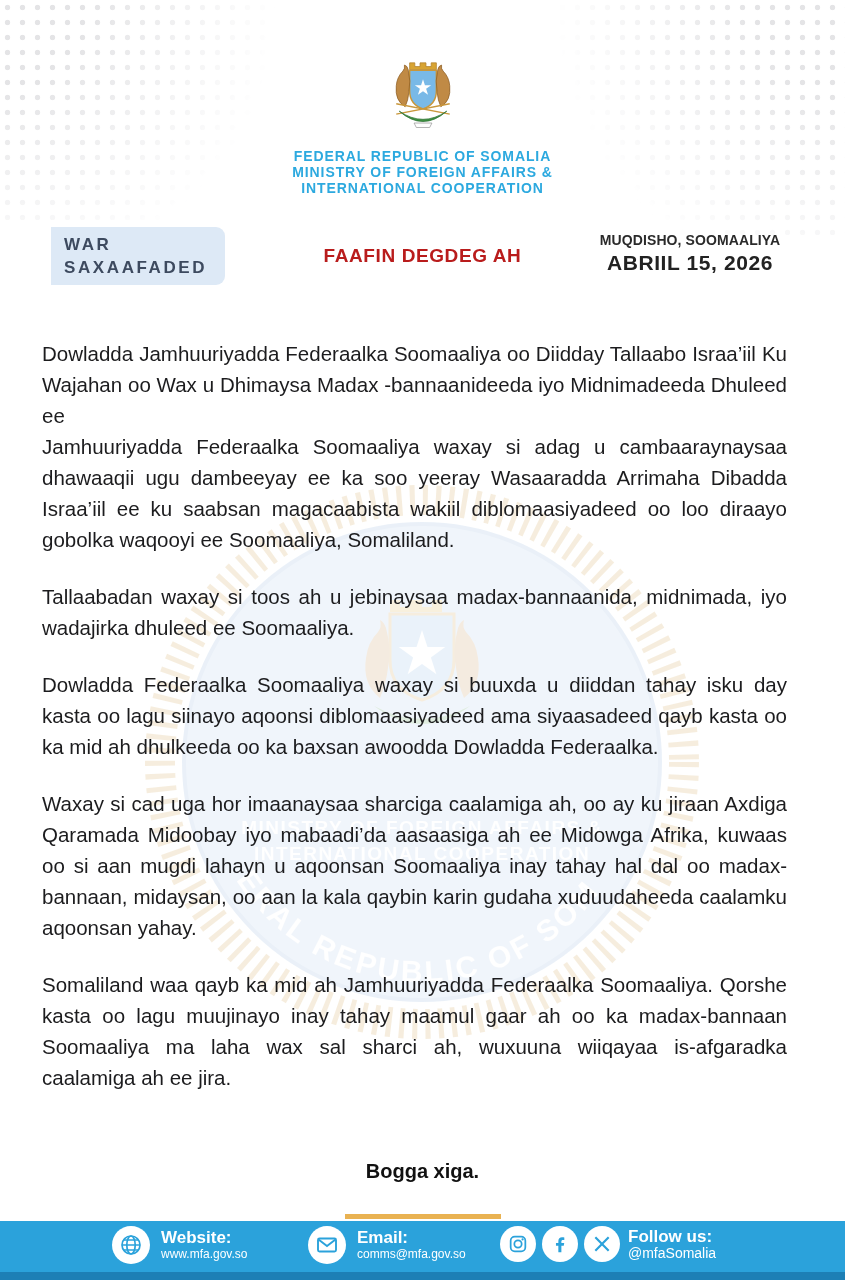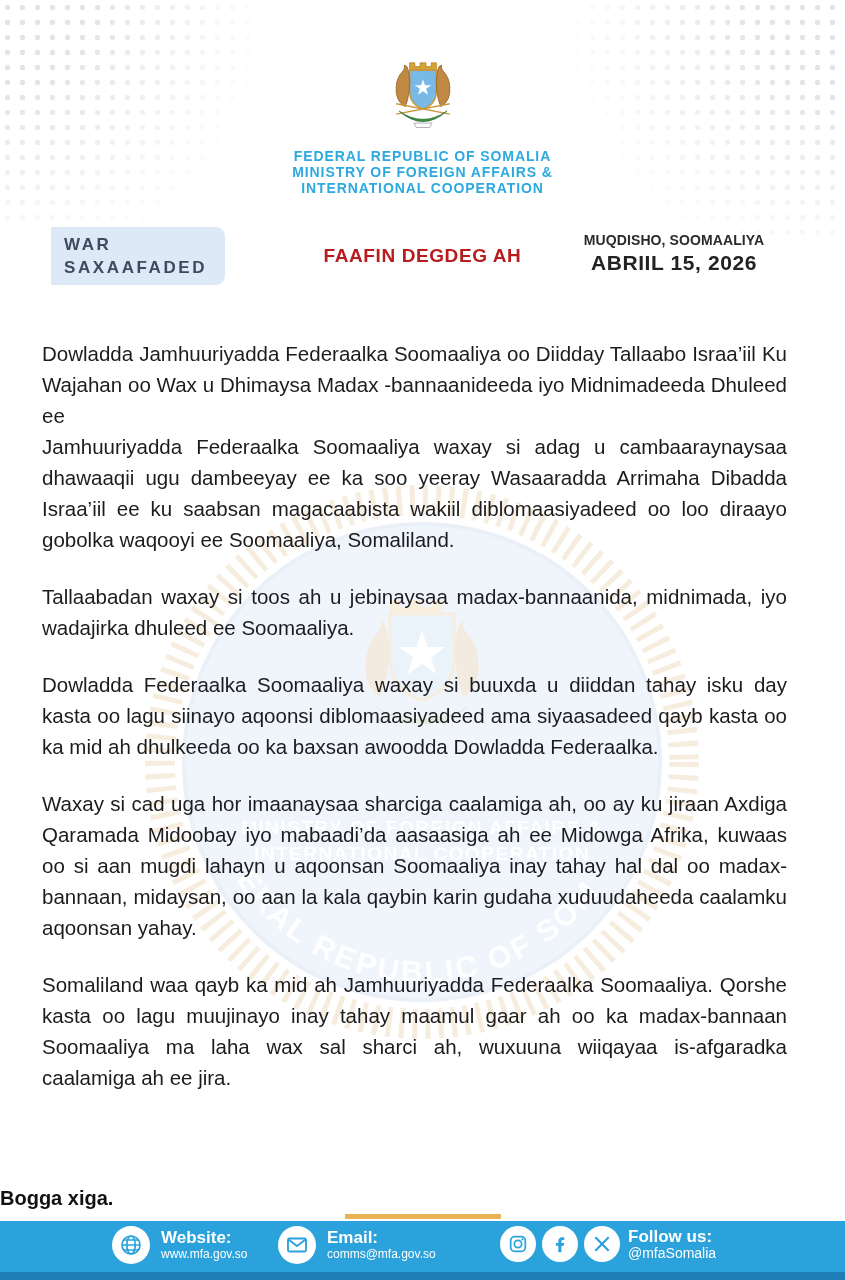--- a/index.html
+++ b/index.html
@@ -52,45 +52,45 @@
     background:var(--badge-bg);border-radius:0 9px 9px 0;padding:6px 18px 6px 13px;
   }
   .badge-box div{
     font-size:17px;font-weight:bold;letter-spacing:2.6px;
     color:var(--badge-text);line-height:23px;
   }
   .release-title{
     position:absolute;top:245px;left:0;right:0;text-align:center;
     font-size:19px;font-weight:bold;letter-spacing:.6px;color:#b91c1c;
   }
-  .dateline{position:absolute;top:232px;right:66px;text-align:center;color:#2a2a2a;width:210px;}
+  .dateline{position:absolute;top:232px;right:50px;text-align:center;color:#2a2a2a;width:210px;}
   .dateline .loc{font-size:14px;font-weight:600;letter-spacing:.1px;}
   .dateline .date{font-size:21px;font-weight:800;margin-top:3px;letter-spacing:.6px;color:#222;}
   
   .body-text{
     position:absolute;left:42px;right:58px;top:338px;
     font-size:20.5px;line-height:31px;text-align:justify;color:#1c1c1e;
   }
   .para{margin:26px 0 0;}
   .para:first-child{margin-top:0;}
   .para.attached{margin-top:0;}
   .next-page{
-    position:absolute;top:1160px;left:0;right:0;
-    font-weight:bold;font-size:20px;color:#111;margin-top:27px;
+    position:absolute;top:1160px;left:0;right:0;text-align:center;
+    font-weight:bold;font-size:20px;color:#111;
   }
   .divider{
     position:absolute;top:1214px;left:50%;transform:translateX(-50%);
     width:156px;height:5px;background:#E9B252;
   }
   
   .footer{position:absolute;left:0;top:1221px;width:845px;height:59px;background:var(--footer-blue);}
   .footer-strip{position:absolute;bottom:0;left:0;right:0;height:8px;background:var(--footer-dark);}
   .fgroup{position:absolute;display:flex;align-items:center;gap:9px;color:#fff;top:5px;}
   .fg-website{left:112px;}
-  .fg-email{left:278px;}
+  .fg-email{left:308px;}
   .fg-follow{left:500px;gap:6px;}
   .ficon{
     width:38px;height:38px;border-radius:50%;background:#fff;
     display:flex;align-items:center;justify-content:center;flex:0 0 auto;
   }
   .ficon.small{width:36px;height:36px;}
   .ftext{margin-left:2px;}
   .flabel{font-size:17px;font-weight:bold;line-height:19px;}
   .fsub{font-size:12px;line-height:15px;}
 </style>

